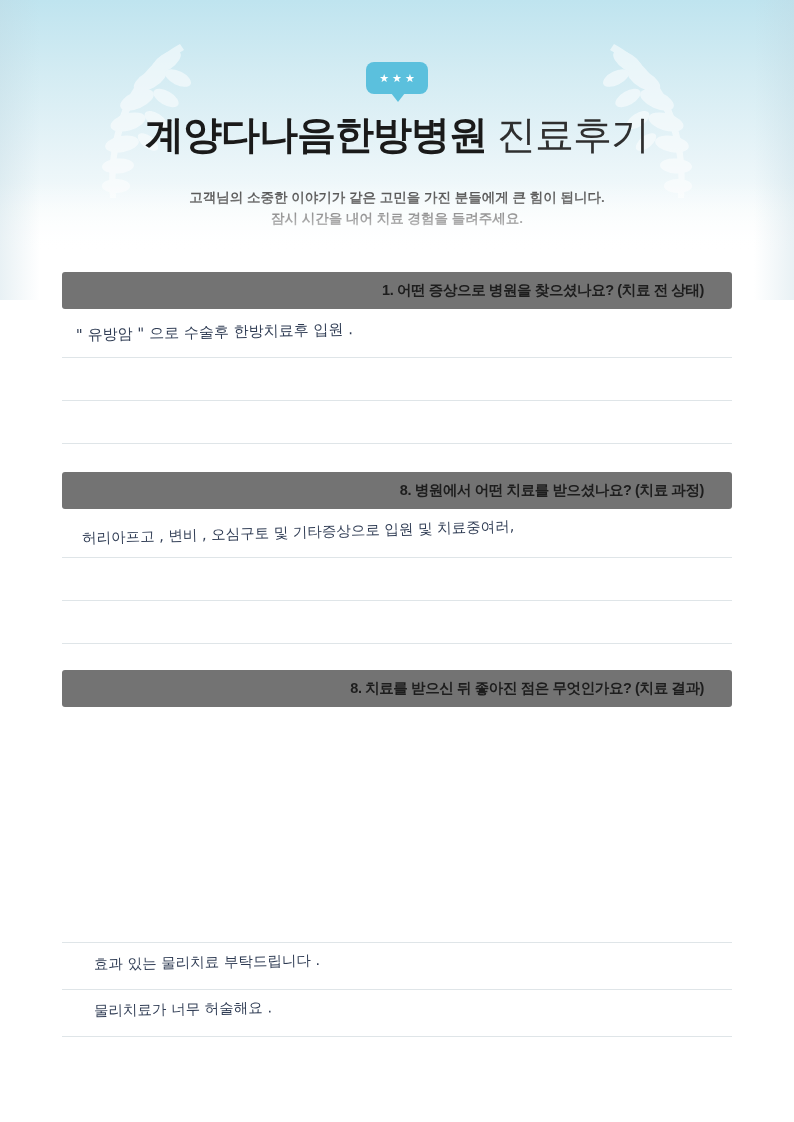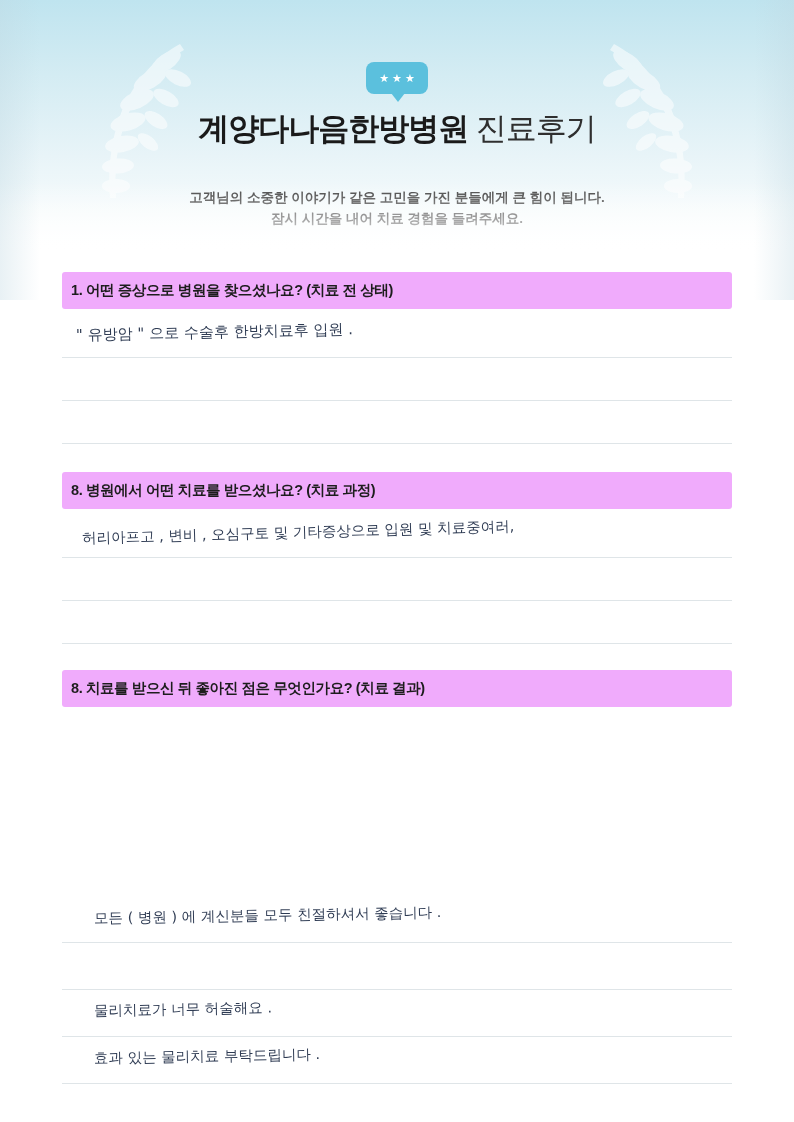--- a/index.html
+++ b/index.html
@@ -76,21 +76,21 @@
     font-size: 11px;
     line-height: 1;
   }
 
   .title {
     position: absolute;
     top: 108px;
     left: 0;
     width: 100%;
     text-align: center;
-    font-size: 31px;
+    font-size: 39px;
     font-weight: bold;
     letter-spacing: -1px;
     color: #1a1a1a;
     white-space: nowrap;
   }
   .title .light {
     font-weight: normal;
     color: #2f2f2f;
   }
 
@@ -106,27 +106,28 @@
     font-weight: 600;
   }
 
   
   .qblock {
     position: absolute;
     left: 62px;
     width: 670px;
   }
   .qhead {
-    background: #f0abfc;
+    background: #737373;
     border-radius: 3px;
-    padding: 9px 9px;
+    padding: 9px 28px;
     font-size: 14.5px;
     font-weight: bold;
     color: #1d1d1d;
     letter-spacing: -0.4px;
+    text-align: right;
   }
   .lines {
     margin-top: 6px;
     position: relative;
   }
   .ruled {
     height: 42px;
     border-bottom: 1px solid #dfe5e8;
     position: relative;
   }
@@ -256,25 +257,22 @@
   </div>
 </div>
 
 <div class="qblock q3">
   <div class="qhead">8. 치료를 받으신 뒤 좋아진 점은 무엇인가요? (치료 결과)</div>
 </div>
 
 <div class="qblock q4">
   <div class="lines">
     <div class="ruled">
-      <span class="hand s3" style="left:32px; top:10px;">모든 ( 병원 ) 에     계신분들  모두  친절하셔서  좋습니다 .</span>
-    </div>
-    <div class="ruled">
       <span class="hand s3" style="left:32px; top:10px;"></span>
     </div>
     <div class="ruled">
+      <span class="hand s3" style="left:32px; top:10px;">효과 있는   물리치료  부탁드립니다 .</span>
+    </div>
+    <div class="ruled">
       <span class="hand s3" style="left:32px; top:10px;">물리치료가   너무  허술해요 .</span>
     </div>
-    <div class="ruled">
-      <span class="hand s3" style="left:32px; top:10px;">효과 있는   물리치료  부탁드립니다 .</span>
-    </div>
   </div>
 </div>
 
 </body></html>

